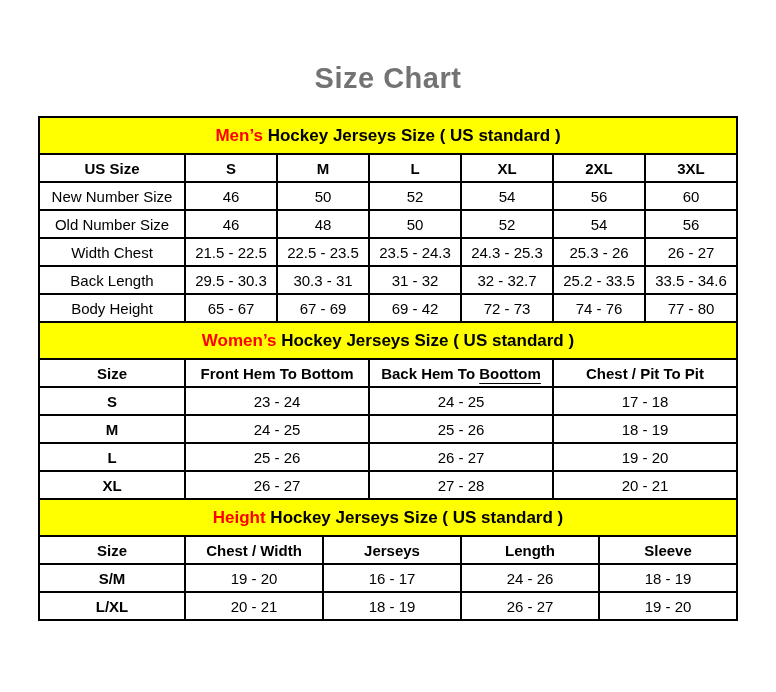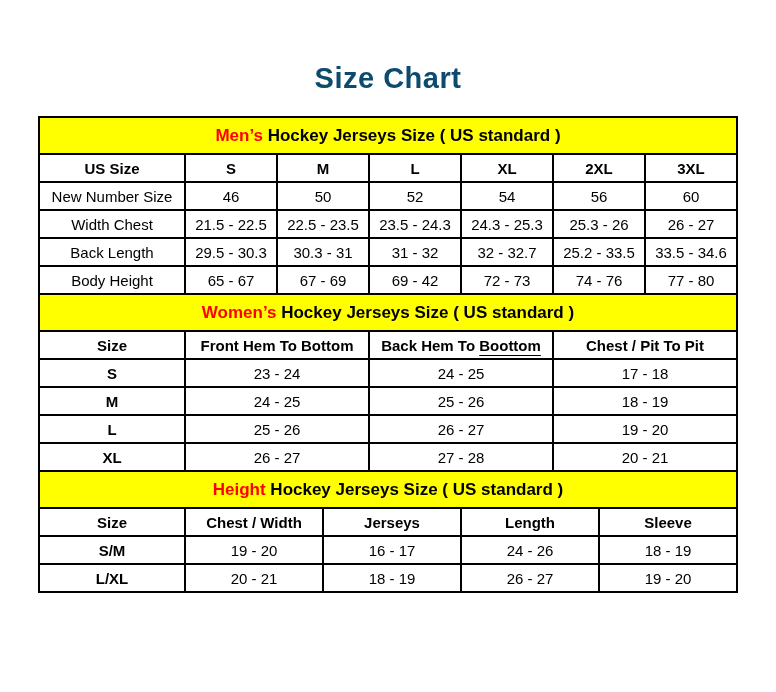--- a/index.html
+++ b/index.html
@@ -13,21 +13,21 @@
     overflow: hidden;
     font-family: "Liberation Sans", sans-serif;
     color: #000000;
   }
   .page-title {
     margin: 62px 0 21px 0;
     text-align: center;
     font-size: 29px;
     font-weight: bold;
     letter-spacing: 0.5px;
-    color: #0c4a6e;
+    color: #737373;
   }
   .charts {
     width: 700px;
     margin: 0 auto;
   }
   table.size-table {
     width: 700px;
     border-collapse: collapse;
     table-layout: fixed;
   }
@@ -110,20 +110,29 @@
           <tr>
             <th class="rowlabel">New Number Size</th>
             <td>46</td>
             <td>50</td>
             <td>52</td>
             <td>54</td>
             <td>56</td>
             <td>60</td>
           </tr>
           <tr>
+            <th class="rowlabel">Old Number Size</th>
+            <td>46</td>
+            <td>48</td>
+            <td>50</td>
+            <td>52</td>
+            <td>54</td>
+            <td>56</td>
+          </tr>
+          <tr>
             <th class="rowlabel">Width Chest</th>
             <td>21.5 - 22.5</td>
             <td>22.5 - 23.5</td>
             <td>23.5 - 24.3</td>
             <td>24.3 - 25.3</td>
             <td>25.3 - 26</td>
             <td>26 - 27</td>
           </tr>
           <tr>
             <th class="rowlabel">Back Length</th>

